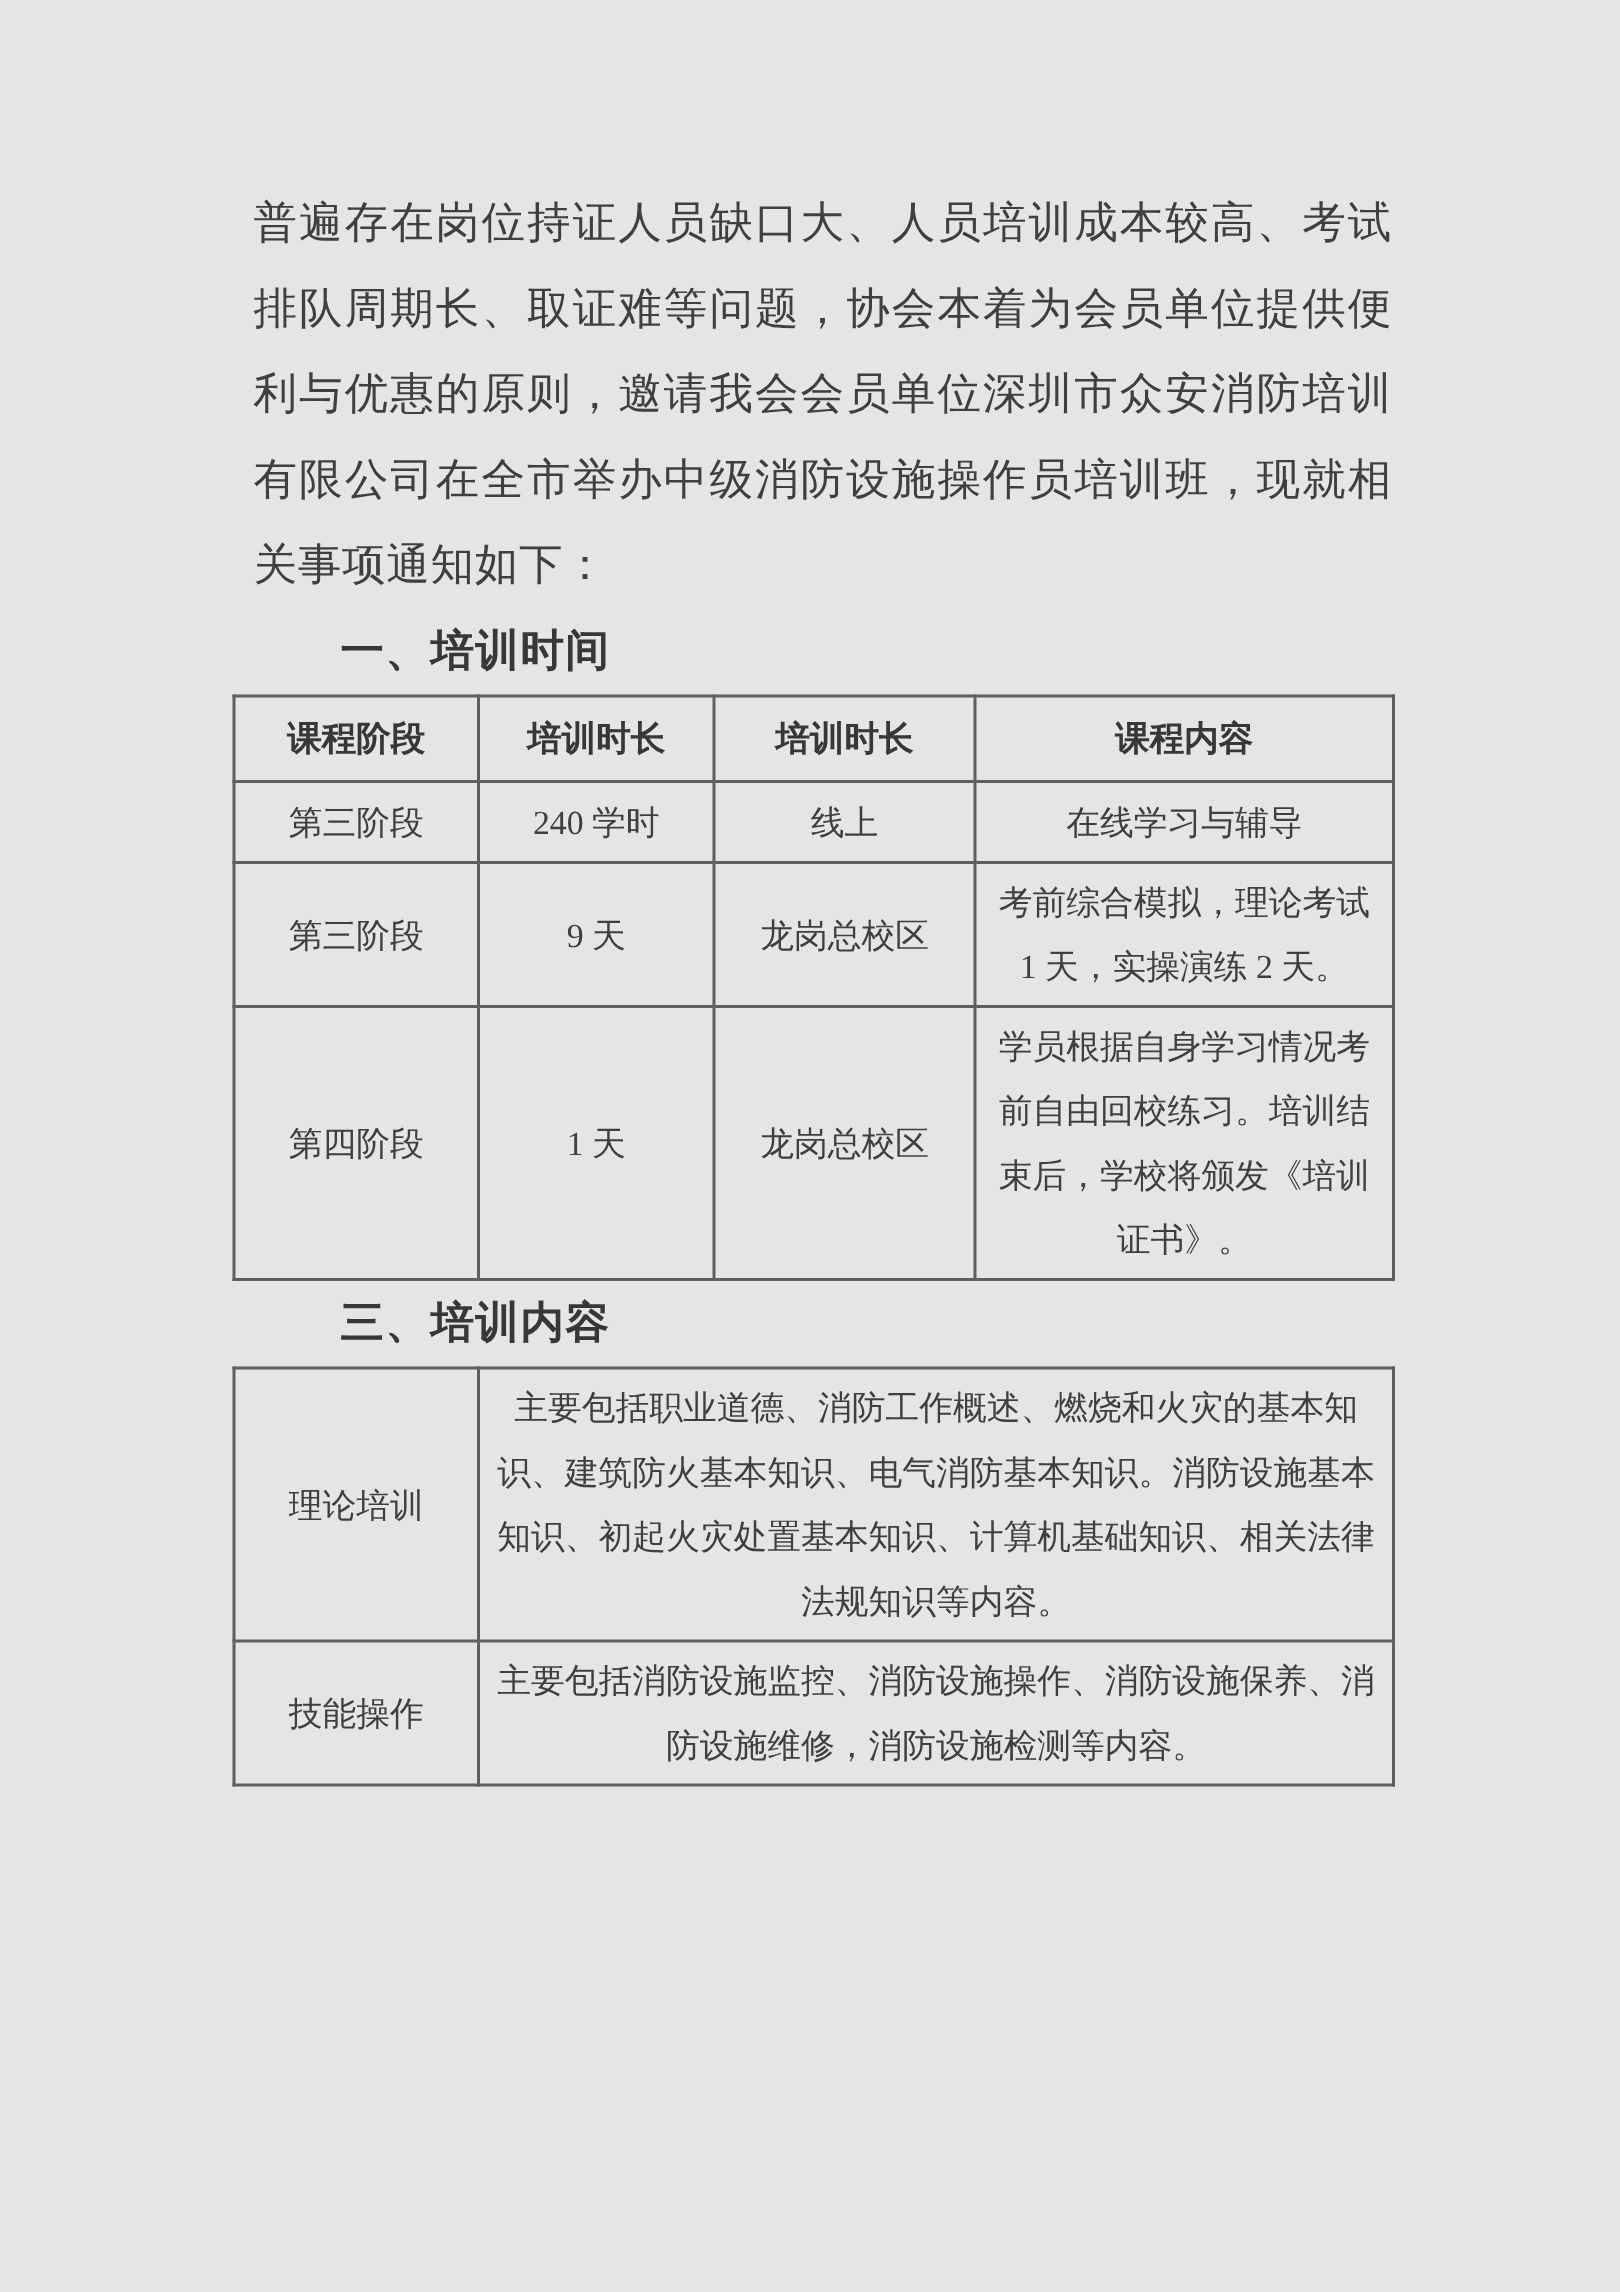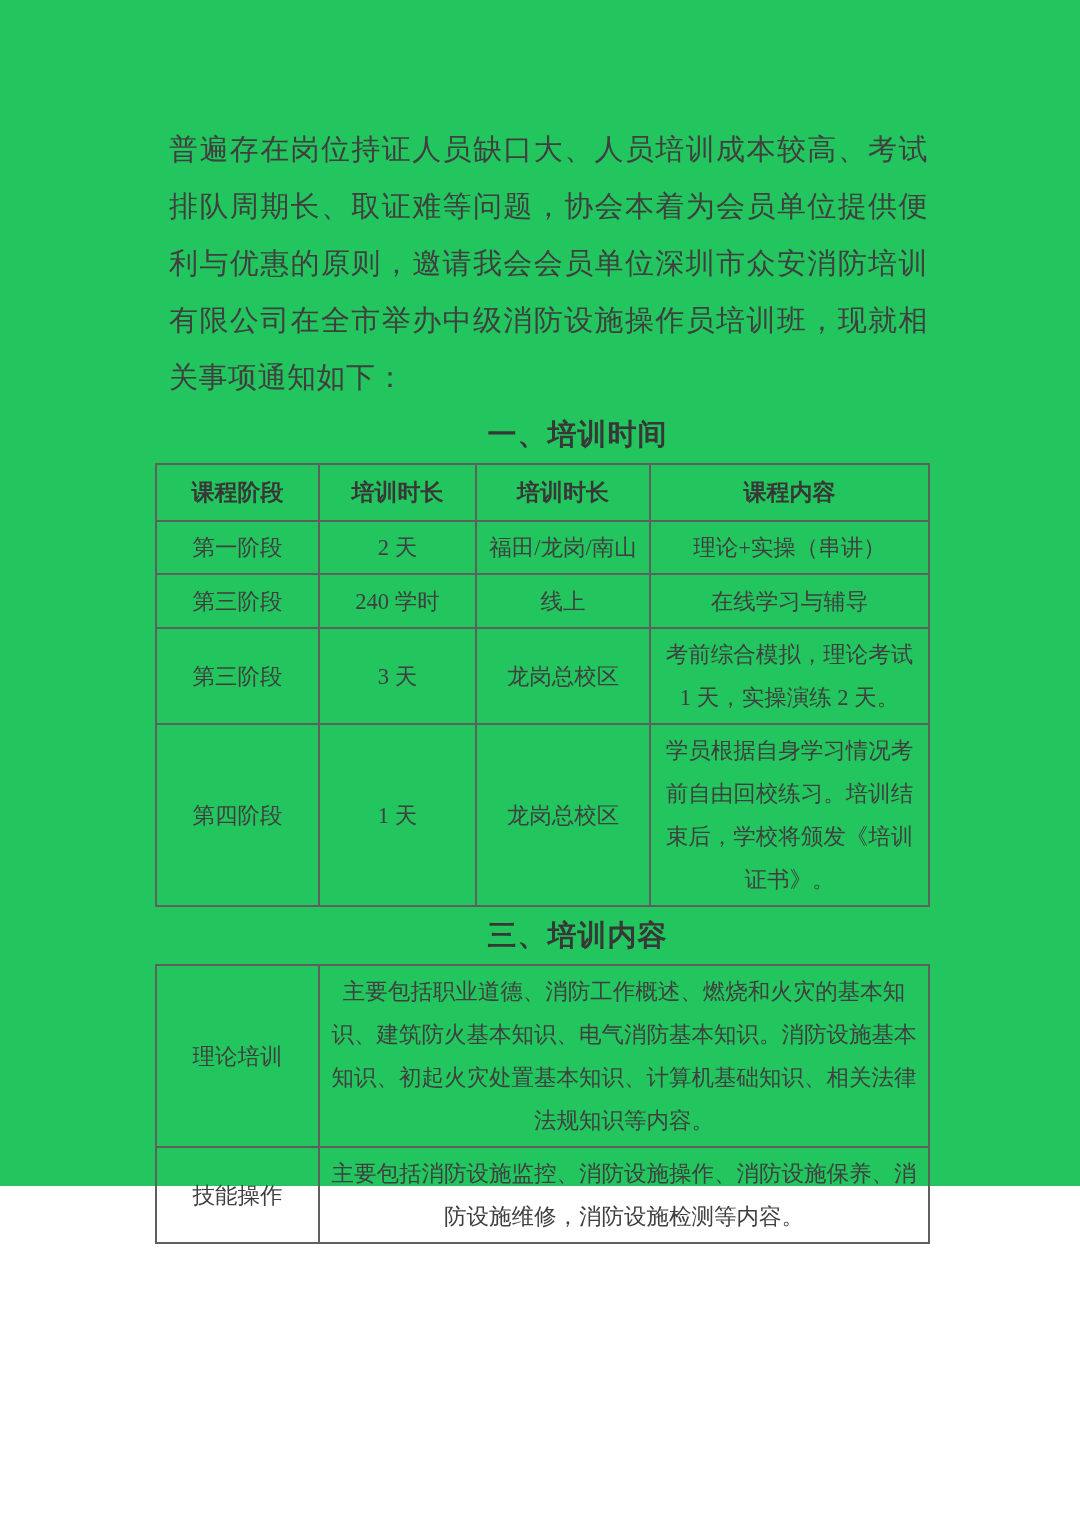--- a/index.html
+++ b/index.html
@@ -10,44 +10,43 @@
   body {
     width: 1080px;
     height: 1528px;
     font-family: "Liberation Serif", "DejaVu Serif", serif;
     color: #3f3f3f;
     overflow: hidden;
   }
   .page {
     box-sizing: border-box;
     width: 1080px;
-    height: 1186px;
+    height: 1528px;
     padding: 121px 152px 0 155px;
-    background: #22c55e;
+    background: #e5e5e5;
   }
   .para {
     margin: 0 0 0 14px;
     font-size: 29px;
     line-height: 57px;
     text-align: justify;
     letter-spacing: 0.5px;
   }
   .para.indent {
     text-indent: 2em;
   }
   .sec-heading {
     margin: 0 0 0 14px;
     font-family: "Liberation Sans", "DejaVu Sans", sans-serif;
     font-weight: bold;
     font-size: 29px;
     line-height: 57px;
     color: #373737;
     text-indent: 2em;
     letter-spacing: 1px;
-    text-align: center;
   }
   table.doc-table {
     border-collapse: collapse;
     table-layout: fixed;
     width: 773px;
     margin: 0;
   }
   table.doc-table th,
   table.doc-table td {
     border: 2px solid #5f5f5f;
@@ -107,35 +106,29 @@
     </colgroup>
     <thead>
       <tr class="h-head">
         <th>课程阶段</th>
         <th>培训时长</th>
         <th>培训时长</th>
         <th>课程内容</th>
       </tr>
     </thead>
     <tbody>
-      <tr class="h-r1">
-        <td>第一阶段</td>
-        <td>2 天</td>
-        <td>福田/龙岗/南山</td>
-        <td>理论+实操（串讲）</td>
-      </tr>
       <tr class="h-r2">
         <td>第三阶段</td>
         <td>240 学时</td>
         <td>线上</td>
         <td>在线学习与辅导</td>
       </tr>
       <tr class="h-r3">
         <td>第三阶段</td>
-        <td>3 天</td>
+        <td>9 天</td>
         <td>龙岗总校区</td>
         <td class="cell-justify">考前综合模拟，理论考试 1 天，实操演练 2 天。</td>
       </tr>
       <tr class="h-r4">
         <td>第四阶段</td>
         <td>1 天</td>
         <td>龙岗总校区</td>
         <td class="cell-justify">学员根据自身学习情况考前自由回校练习。培训结束后，学校将颁发《培训证书》。</td>
       </tr>
     </tbody>

